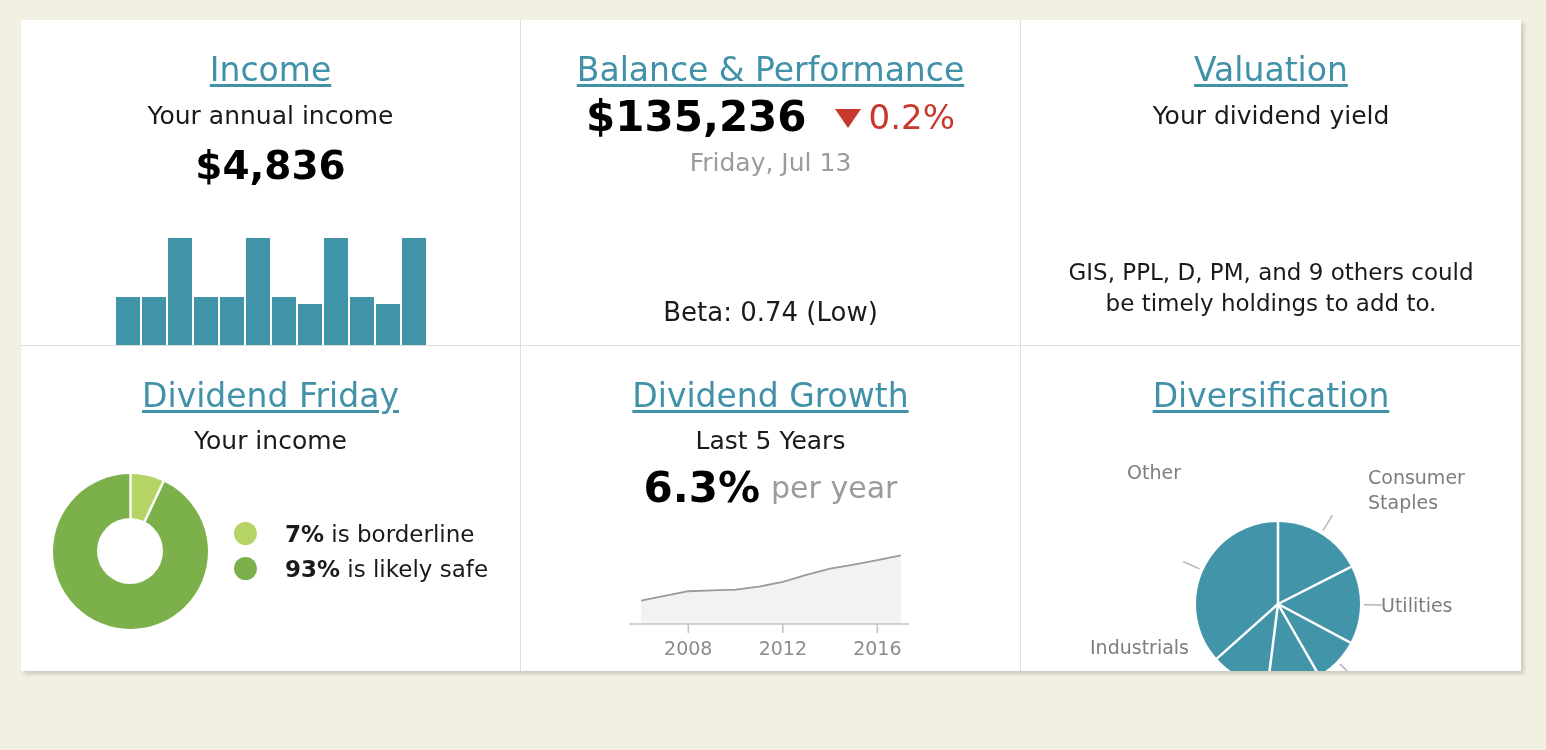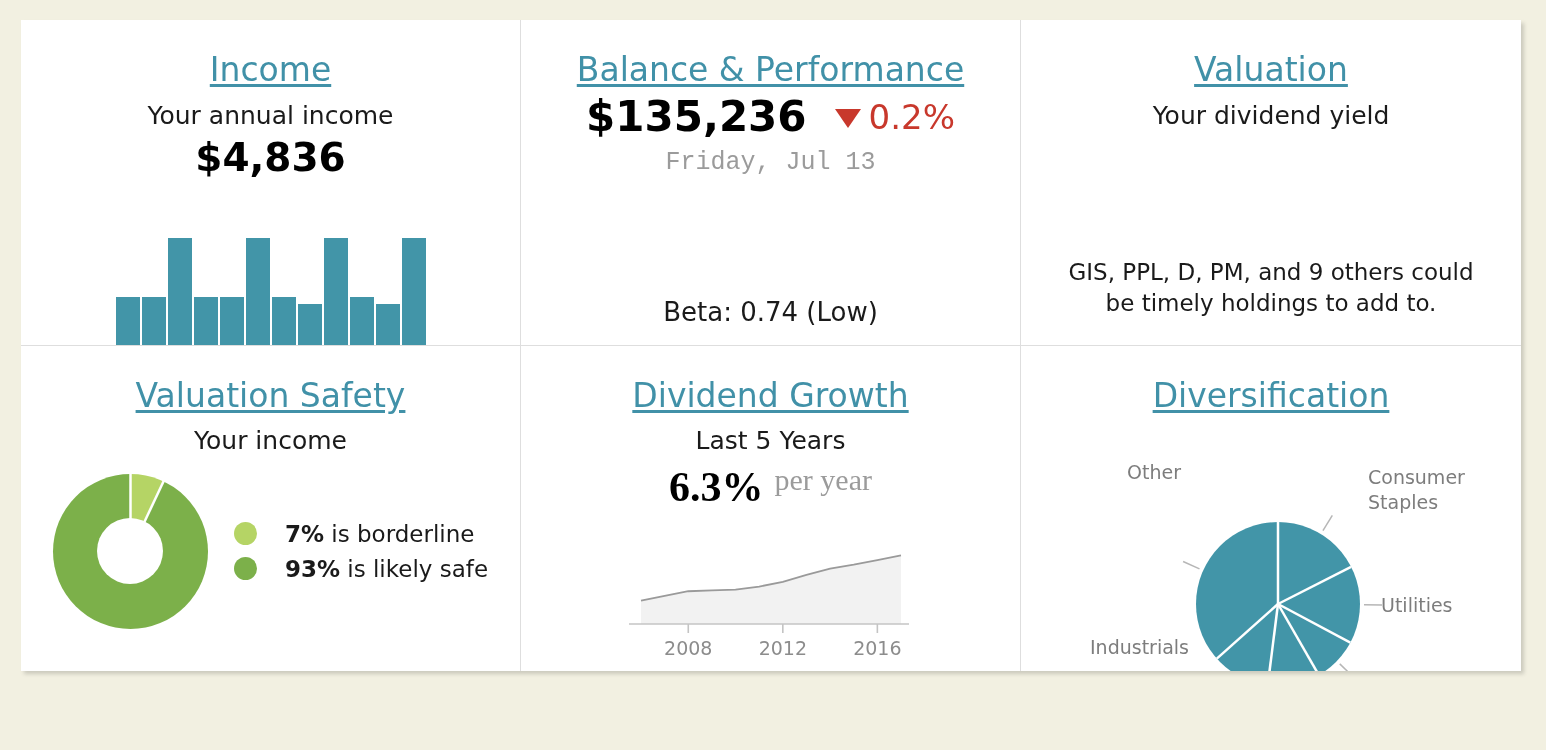--- a/index.html
+++ b/index.html
@@ -53,21 +53,21 @@
     font-size: 25px;
     margin-top: 14px;
     line-height: 1.1;
   }
 
   .bignum {
     text-align: center;
     color: #000000;
     font-size: 39px;
     font-weight: bold;
-    margin-top: 8px;
+    margin-top: 16px;
     line-height: 1.1;
   }
 
   
   #income-bars {
     position: absolute;
     left: 0;
     right: 0;
     top: 210px;
     display: flex;
@@ -107,21 +107,20 @@
     border-left: 13px solid transparent;
     border-right: 13px solid transparent;
     border-top: 19px solid #c8382c;
     margin-top: 4px;
   }
   #balance-date {
     text-align: center;
     color: #9b9b9b;
     font-size: 25px;
     margin-top: 8px;
-    font-family: Liberation Mono, monospace;
   }
   #beta-line {
     position: absolute;
     left: 0; right: 0;
     top: 277px;
     text-align: center;
     color: #1a1a1a;
     font-size: 26px;
   }
 
@@ -163,25 +162,24 @@
     font-size: 23px;
     color: #1a1a1a;
   }
   .legend-row { display: flex; align-items: center; gap: 28px; }
   .legend-dot { width: 23px; height: 23px; border-radius: 50%; flex: none; }
   .legend-pct { font-weight: bold; }
 
   
   #growth-value-row {
     display: flex;
-    align-items: flex-start;
+    align-items: center;
     justify-content: center;
     gap: 11px;
     margin-top: 8px;
-    font-family: Liberation Serif, serif;
   }
   #growth-pct { font-size: 42px; font-weight: bold; color: #000; }
   #growth-per-year { font-size: 30px; color: #9b9b9b; }
   #growth-chart { position: absolute; left: 0; right: 0; top: 190px; }
   .axis-label {
     fill: #8c8c8c;
     font-size: 19px;
     font-family: "DejaVu Sans", sans-serif;
     text-anchor: middle;
   }
@@ -232,21 +230,21 @@
     <div id="beta-line">Beta: 0.74 (Low)</div>
   </div>
 
   <div class="panel col-last">
     <div class="panel-title">Valuation</div>
     <div class="subtitle">Your dividend yield</div>
     <div id="valuation-note">GIS, PPL, D, PM, and 9 others could be timely holdings to add to.</div>
   </div>
 
   <div class="panel row-last">
-    <div class="panel-title">Valuation Safety</div>
+    <div class="panel-title">Dividend Friday</div>
     <div class="subtitle">Your income</div>
     <div id="safety-chart-area">
       <div id="donut-wrap" style="background: conic-gradient(rgb(181, 212, 101) 0deg, rgb(181, 212, 101) 25.2deg, rgb(124, 176, 74) 25.2deg, rgb(124, 176, 74) 360deg); border-radius: 50%;">
         <div id="donut-hole"></div>
       <svg width="155" height="155" style="position: absolute; left: 0px; top: 0px;">
             <line x1="77.5" y1="46.5" x2="77.5" y2="-0.5" stroke="#ffffff" stroke-width="2.5"></line>
             <line x1="90.69915803851725" y1="49.45036137355339" x2="110.71078474207567" y2="6.9234899076504774" stroke="#ffffff" stroke-width="2.5"></line>
           </svg>
         </div>
       <div id="safety-legend">

